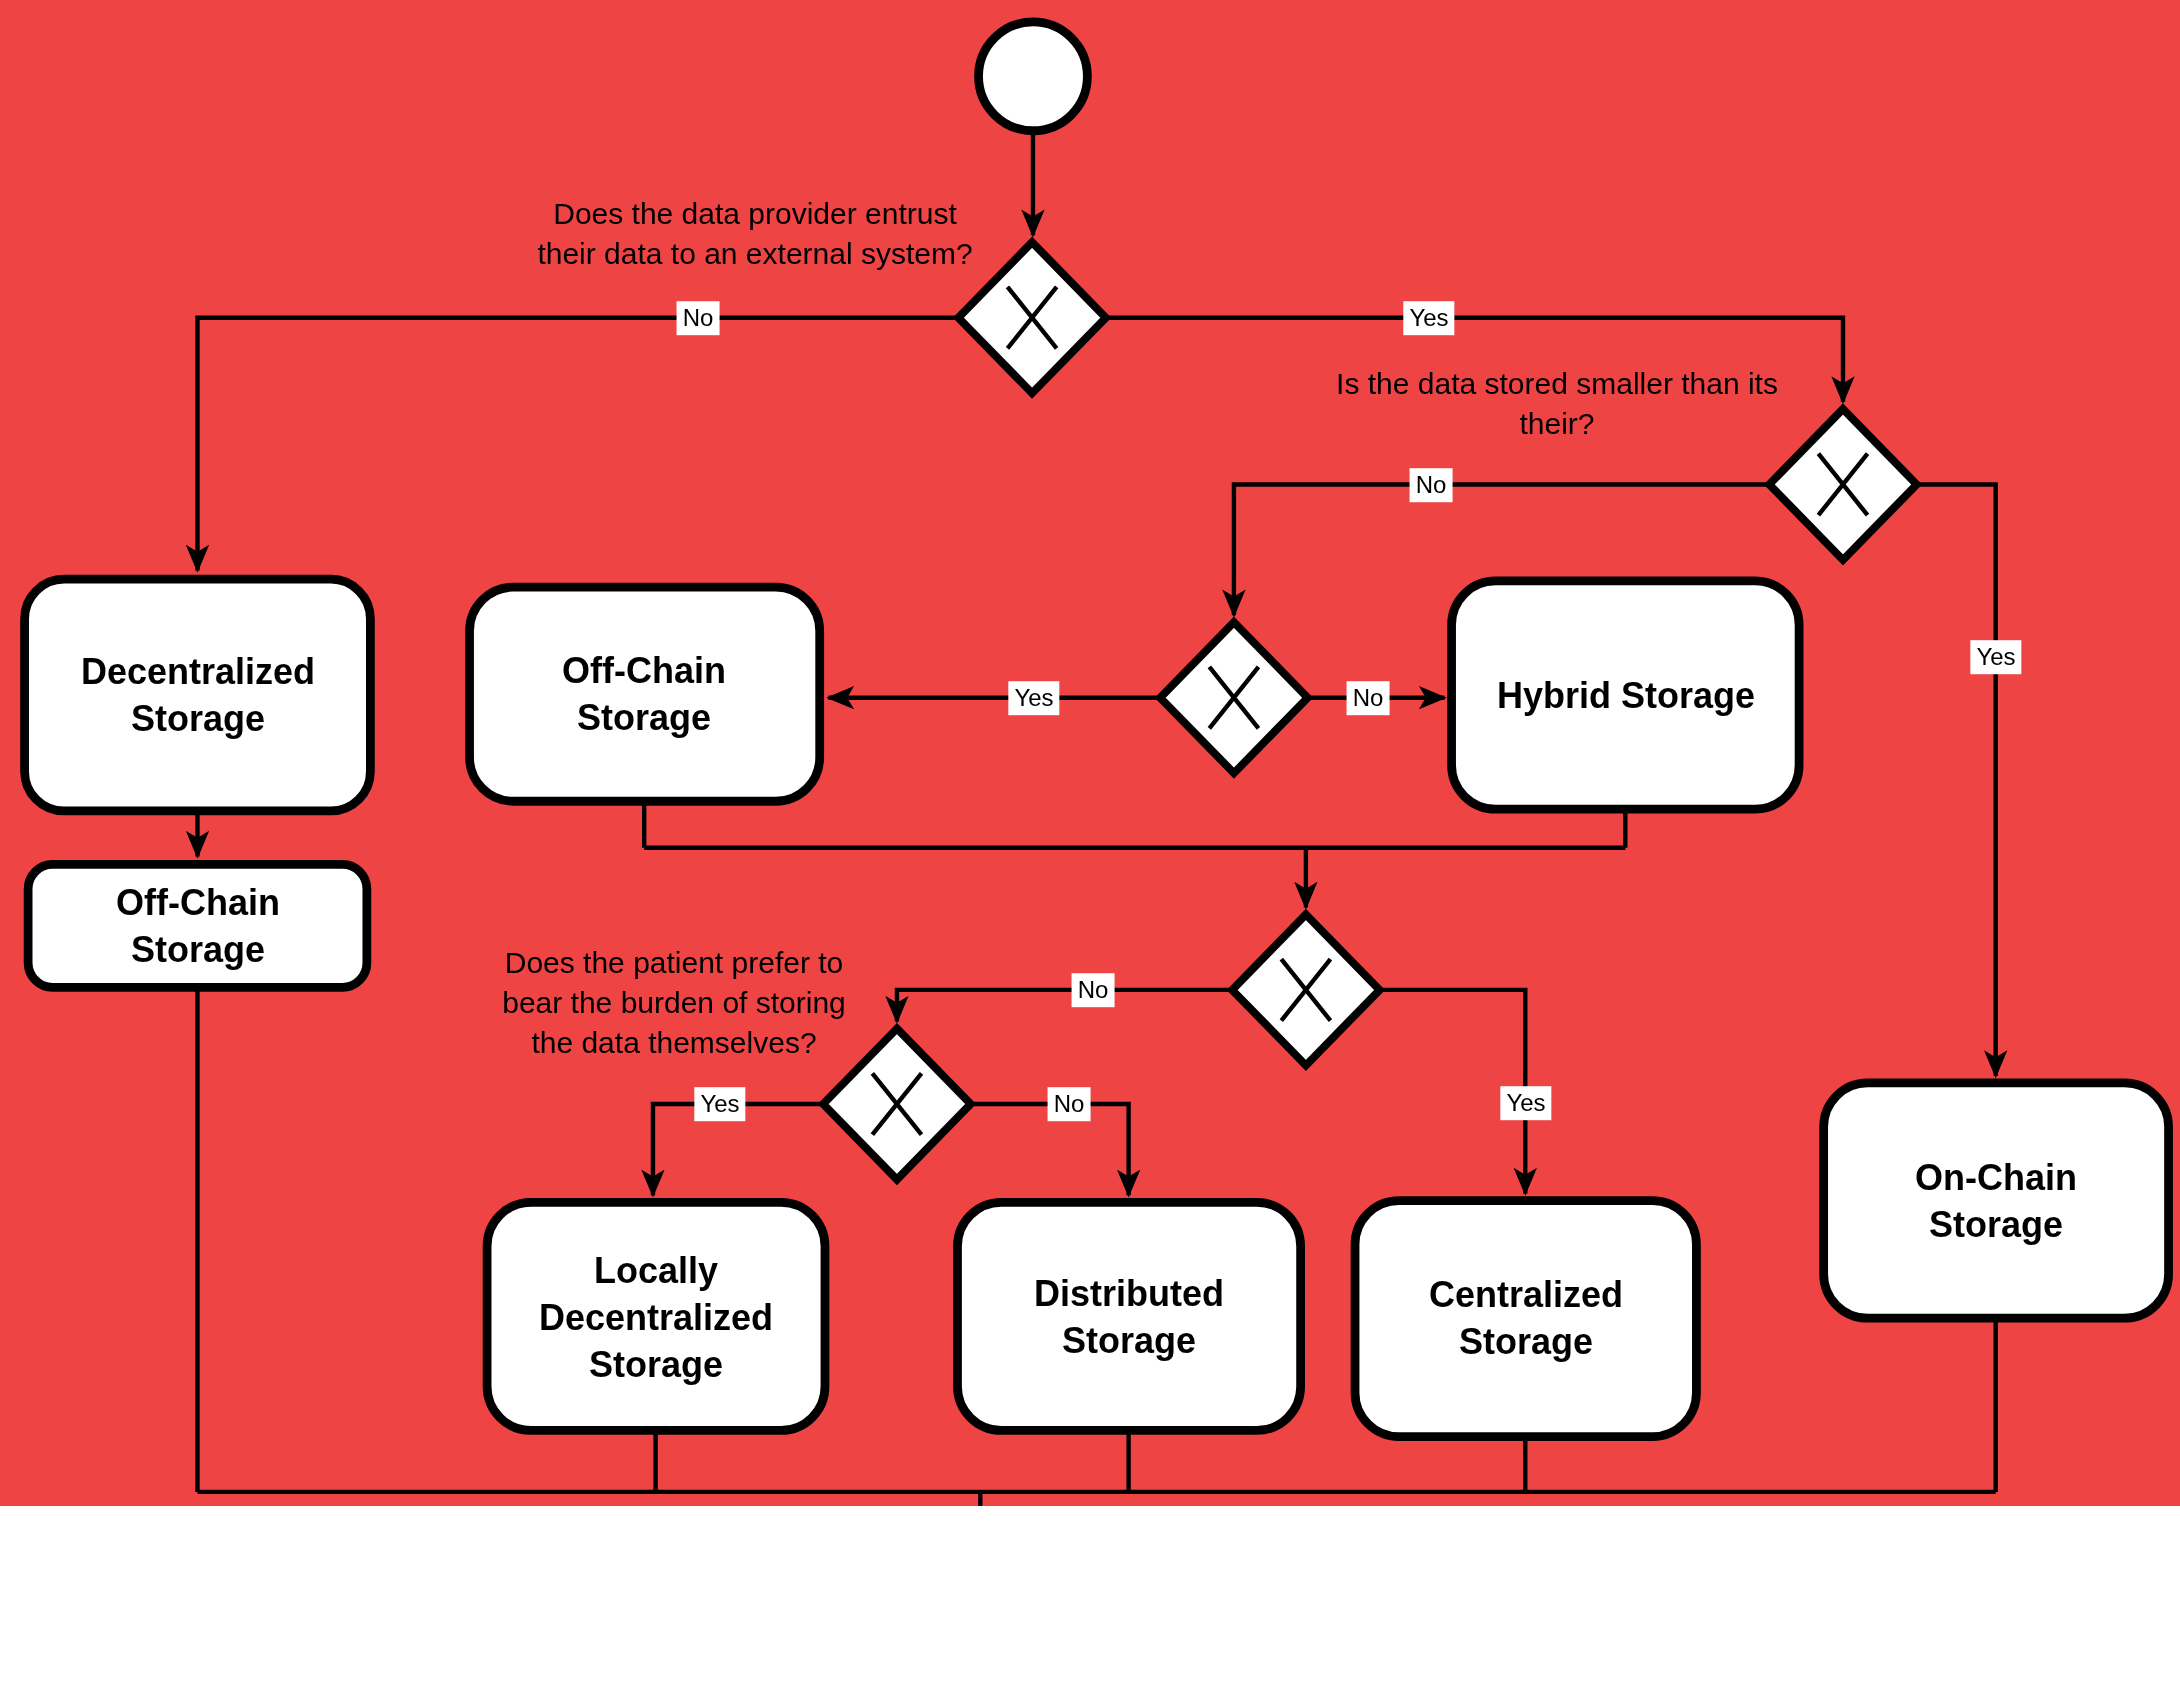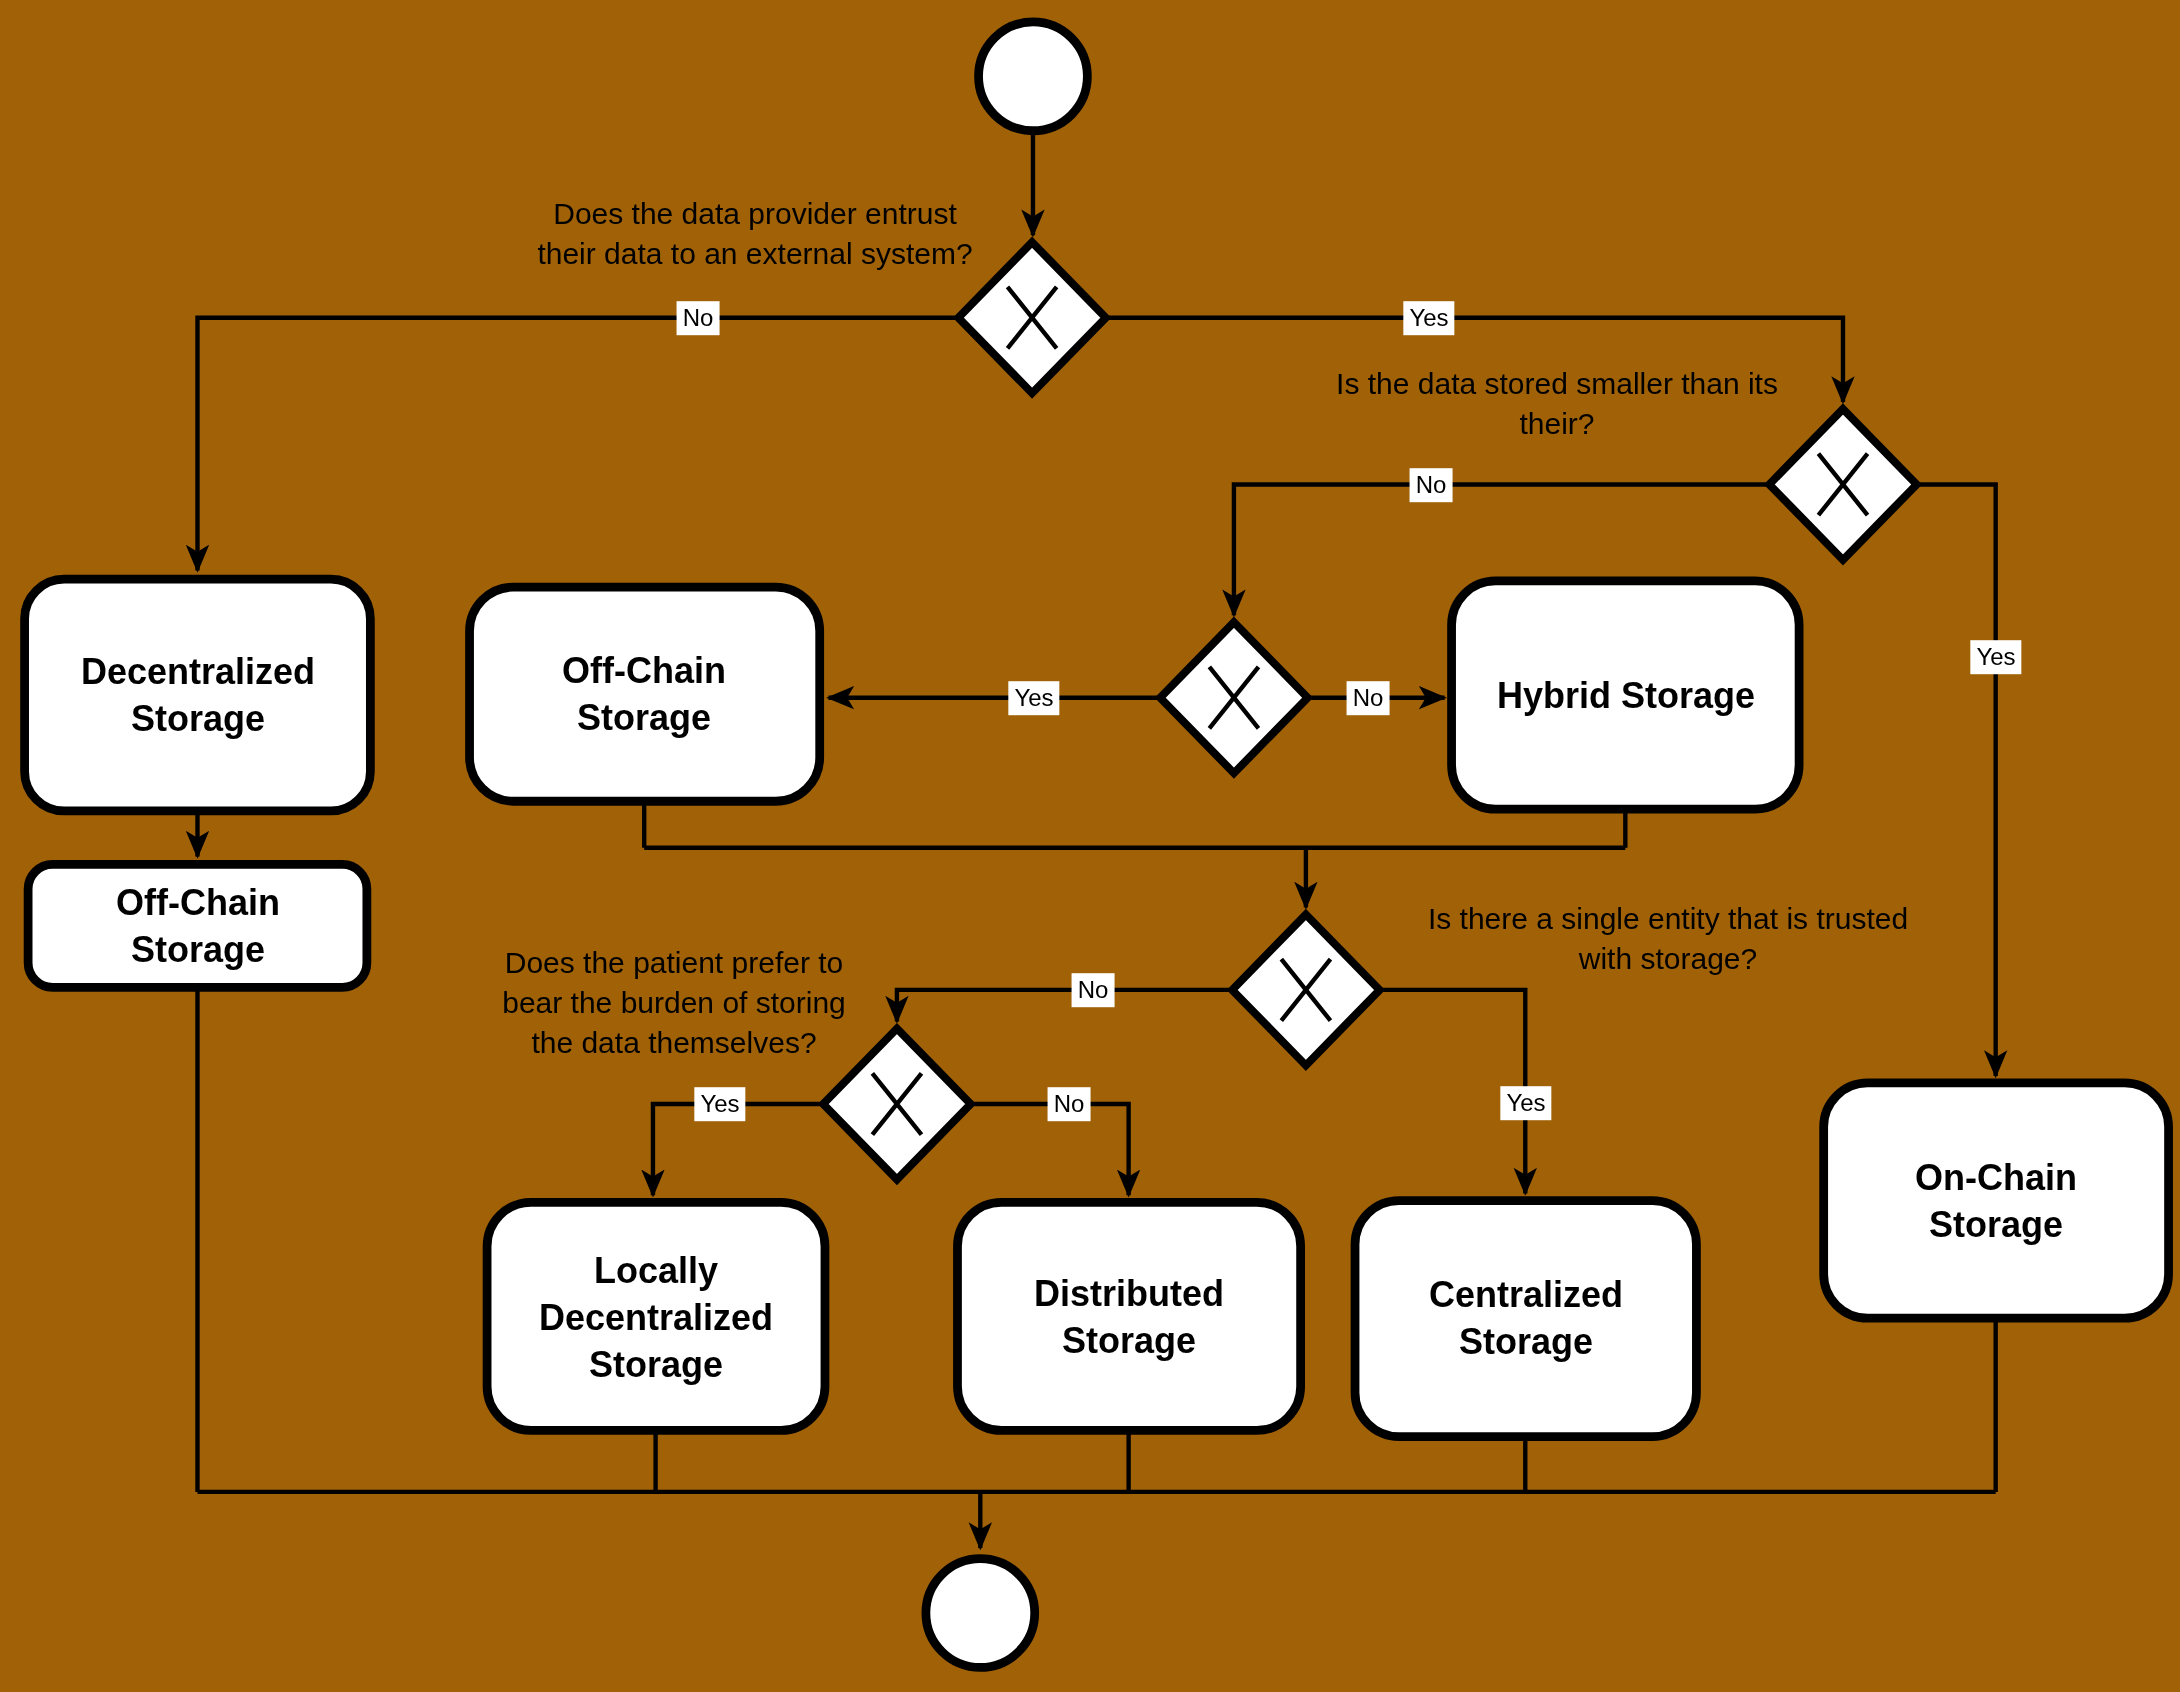--- a/index.html
+++ b/index.html
@@ -3,22 +3,22 @@
 <meta charset="utf-8">
 <style>
   html, body {
     margin: 0;
     padding: 0;
     background: #ffffff;
   }
   .canvas {
     position: relative;
     width: 2180px;
-    height: 1692px;
-    background: #a16207;
+    height: 1506px;
+    background: #ef4444;
     font-family: "Liberation Sans", "DejaVu Sans", sans-serif;
     color: #000000;
     overflow: hidden;
   }
   .canvas svg {
     position: absolute;
     left: 0;
     top: 0;
   }
   .txt {
@@ -114,22 +114,20 @@
     <g>
       <polygon points="1022,1172 1106,1258 1022,1344 938,1258" fill="#ffffff" stroke="#000000" stroke-width="9"></polygon>
       <path d="M994,1223 L1050,1293 M1050,1223 L994,1293" stroke="#000000" stroke-width="5" fill="none"></path>
     </g>
   </svg>
 
   <div class="txt question" style="left:755px; top:234px;">Does the data provider entrust
 their data to an external system?</div>
   <div class="txt question" style="left:1557px; top:404px;">Is the data stored smaller than its
 their?</div>
-  <div class="txt question" style="left:1668px; top:939px;">Is there a single entity that is trusted
-with storage?</div>
   <div class="txt question" style="left:658px; top:1003px;margin-left:16px;">Does the patient prefer to
 bear the burden of storing
 the data themselves?</div>
 
   <div class="txt node-label" style="left:198px; top:695px;">Decentralized
 Storage</div>
   <div class="txt node-label" style="left:198px; top:926px;">Off-Chain
 Storage</div>
   <div class="txt node-label" style="left:644px; top:694px;">Off-Chain
 Storage</div>

